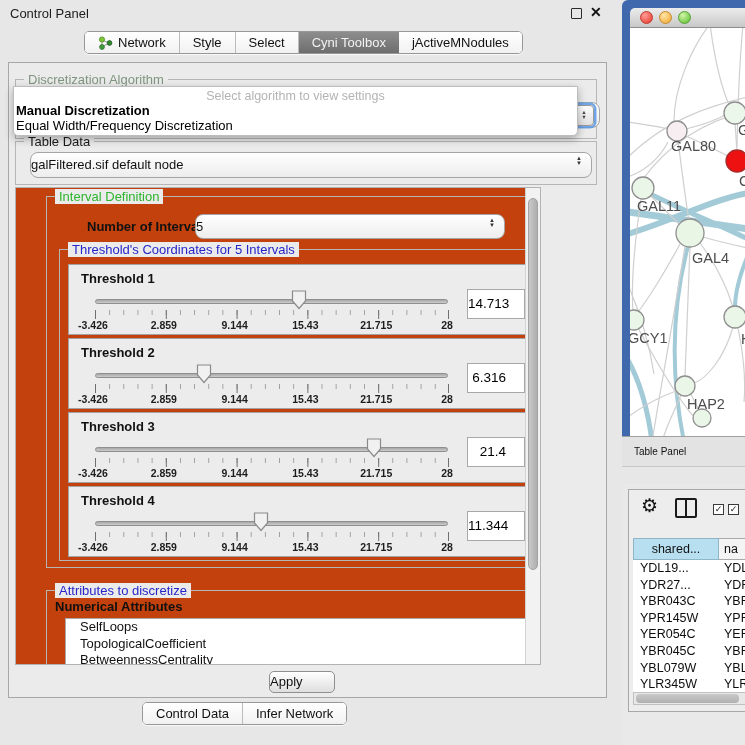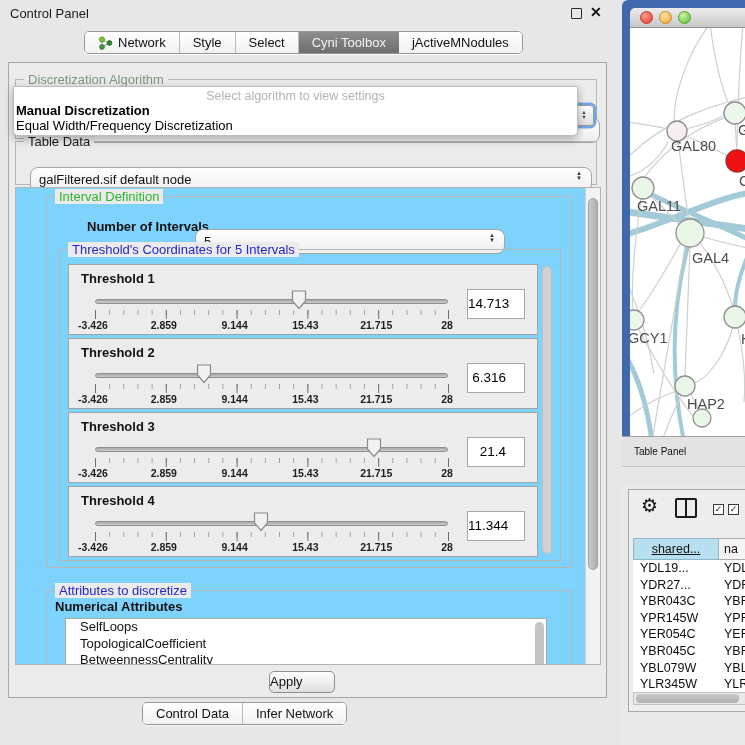--- a/index.html
+++ b/index.html
@@ -20,34 +20,34 @@
 
   .cp-main { position:absolute; left:8px; top:62px; width:599px; height:636px; border:1px solid #a7a7a7; background:#ebebeb; }
 
   .group { position:absolute; border:1px solid #b6b6b6; }
   .glabel { position:absolute; top:-8px; left:8px; background:#ebebeb; padding:0 4px; font-size:13px; white-space:nowrap; }
   .glabel.green { color:#2db52d; }
   .glabel.blue  { color:#2626c9; }
   .glabel.dim   { color:#7f957f; }
   .glabel.dark  { color:#1a1a1a; }
 
-  .combo { position:absolute; height:26px; border:1px solid #a5a5a5; border-radius:8px; background:linear-gradient(#ffffff,#ededed); font-size:13px; color:#111; line-height:24px; padding-left:8px; cursor:pointer;margin-top:15px; }
+  .combo { position:absolute; height:26px; border:1px solid #a5a5a5; border-radius:8px; background:linear-gradient(#ffffff,#ededed); font-size:13px; color:#111; line-height:24px; padding-left:0; cursor:pointer; }
   .combo .arrows { position:absolute; right:9px; top:3px; font-size:6px; line-height:5px; color:#333; text-align:center; }
 
   .focus-stepper { position:absolute; width:20px; height:21px; border-radius:4px; background:linear-gradient(#fdfdfd,#e0e0e0); border:1px solid #9a9a9a; box-shadow:0 0 0 2.5px rgba(98,156,229,.9); font-size:5.5px; line-height:5px; color:#444; text-align:center; padding-top:4px; cursor:pointer; }
 
   
   .popup { position:absolute; left:13px; top:86px; width:565px; height:50px; background:#fff; border:1px solid #bdbdbd; border-radius:0 0 5px 5px; box-shadow:0 3px 9px rgba(0,0,0,.3); z-index:20; }
   .popup .ph { position:absolute; top:2px; left:0; width:100%; text-align:center; color:#b3b3b3; font-size:12.5px; }
   .popup .opt { position:absolute; left:2px; font-size:13px; color:#000; white-space:nowrap; cursor:pointer; }
   .popup .opt.b { font-weight:bold; top:16px; }
   .popup .opt.n { top:31px; }
 
   
-  .scrollpane { position:absolute; left:6px; top:124px; width:586px; height:478px; border:1px solid #b2b2b2; background:#7dd3fc; overflow:hidden; }
+  .scrollpane { position:absolute; left:6px; top:124px; width:526px; height:478px; border:1px solid #b2b2b2; background:#c2410c; overflow:hidden; }
   .vscroll { position:absolute; right:0; top:0; width:15px; height:100%; background:#f2f2f2; border-left:1px solid #d2d2d2; }
   .vscroll .thumb { position:absolute; left:2px; top:10px; width:10px; height:372px; border-radius:5px; background:linear-gradient(90deg,#c9c9c9,#aeaeae); border:1px solid #a3a3a3; cursor:pointer; }
 
   .bold-label { font-weight:bold; font-size:13px; color:#111; position:absolute; white-space:nowrap; }
 
   .thr-box { position:absolute; left:8px; width:470px; height:71px; border:1px solid #a2a2a2; background:#ececec; }
   .thr-label { position:absolute; left:12px; top:6px; font-weight:bold; font-size:13px; color:#111; }
   .track { position:absolute; left:26px; top:34px; width:353px; height:5px; border:1px solid #8f8f8f; border-radius:3px; background:linear-gradient(#a7a7a7,#cccccc); cursor:pointer; }
   .thumb-sl { position:absolute; top:25px; width:16px; height:20px; cursor:pointer; z-index:2; }
   .ticks { position:absolute; left:26px; top:45px; width:354px; height:9px;
@@ -78,21 +78,21 @@
   
   .tp-header { position:absolute; left:622px; top:436px; width:123px; height:31px; background:#e3e3e3; border-top:1px solid #a0a0a0; border-bottom:1px solid #c6c6c6; font-size:10px; color:#111; line-height:30px; padding-left:12px; }
   .tp-body { position:absolute; left:622px; top:484px; width:123px; height:261px; background:#e9e9e9; }
   .tp-inner { position:absolute; left:6px; top:5px; width:120px; height:223px; border:1px solid #a8a8a8; border-right:none; background:#ededed; }
   .gear { position:absolute; left:12px; top:4px; font-size:19px; color:#111; cursor:pointer; }
   .cols-icon { position:absolute; left:46px; top:8px; width:22px; height:20px; border:2px solid #1a1a1a; border-radius:2px; cursor:pointer; }
   .cols-icon::after { content:''; position:absolute; left:8px; top:0; width:2px; height:16px; background:#1a1a1a; }
   .cb { position:absolute; top:14px; width:11px; height:11px; border:1.5px solid #3a3a3a; font-size:9px; line-height:9px; text-align:center; color:#222; cursor:pointer; background:#fdfdfd; }
   .tp-table { position:absolute; left:4px; top:48px; width:115px; height:154px; background:#fff; overflow:hidden; }
   .tp-hrow { display:flex; height:22px; }
-  .tp-h1 { width:86px; background:#b7dff0; border:1px solid #8fb6c6; font-size:12.5px; color:#111; text-align:center; line-height:20px; cursor:pointer;text-decoration:underline; }
+  .tp-h1 { width:86px; background:#b7dff0; border:1px solid #8fb6c6; font-size:12.5px; color:#111; text-align:center; line-height:20px; cursor:pointer; }
   .tp-h2 { flex:1; background:#f4f4f4; border-top:1px solid #aaa; border-bottom:1px solid #aaa; font-size:12.5px; color:#111; line-height:20px; padding-left:5px; cursor:pointer; }
   .tp-row { display:flex; height:16.6px; cursor:pointer; }
   .tp-c1 { width:86px; padding-left:7px; font-size:12.5px; color:#0d0d0d; line-height:16.6px; white-space:nowrap; overflow:hidden; }
   .tp-c2 { flex:1; padding-left:5px; font-size:12.5px; color:#0d0d0d; line-height:16.6px; white-space:nowrap; overflow:hidden; }
   .tp-hscroll { position:absolute; left:4px; top:202px; width:113px; height:13px; background:#e8e8e8; border:1px solid #c0c0c0; }
   .tp-hscroll .thumb { position:absolute; left:2px; top:1px; width:103px; height:9px; border-radius:4px; background:linear-gradient(#c9c9c9,#b0b0b0); cursor:pointer; }
 
   svg text { font-family:"Liberation Sans", sans-serif; }
 </style>
 </head>

